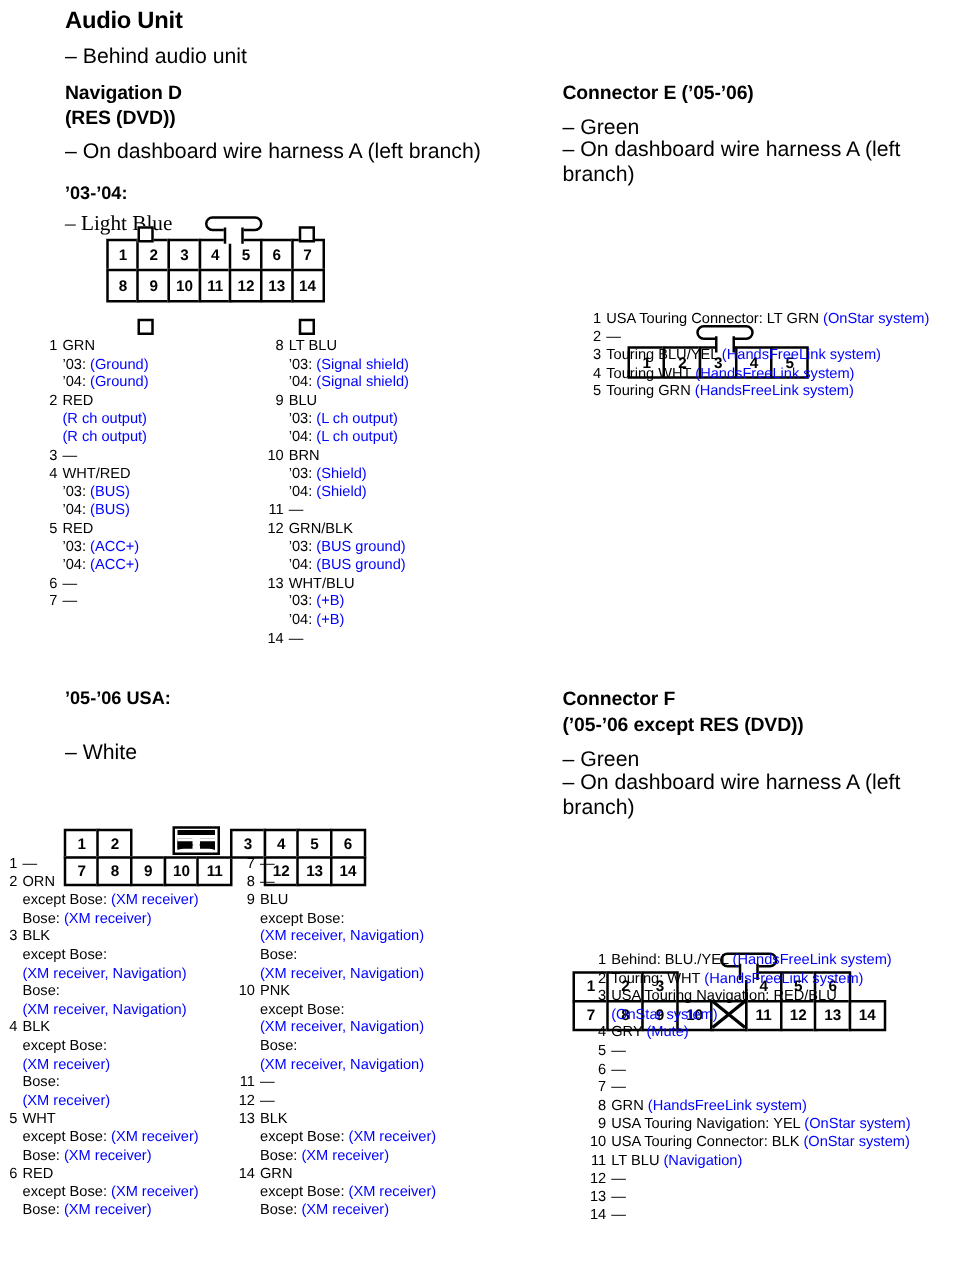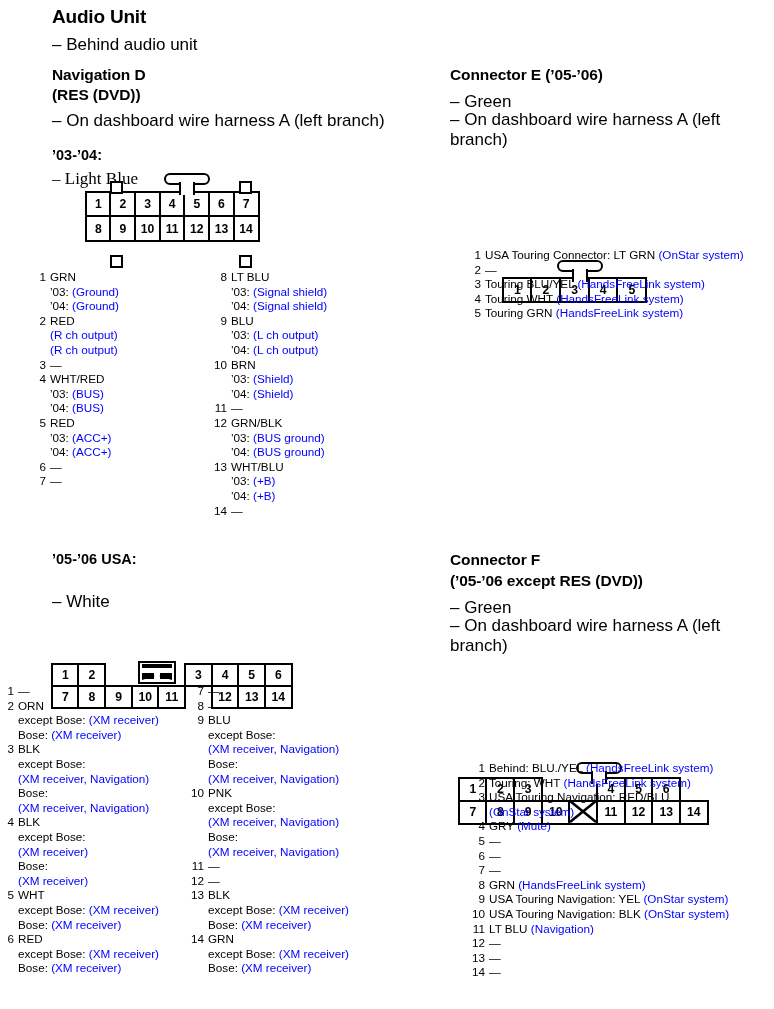--- a/index.html
+++ b/index.html
@@ -589,21 +589,21 @@
       </div>
       <div class="pinrow">
         <div class="pinnum" style="width: 18px;">9</div>
         <div class="pinbody">
           <div><span>USA Touring Navigation: YEL </span><span class="blue">(OnStar system)</span></div>
         </div>
       </div>
       <div class="pinrow">
         <div class="pinnum" style="width: 18px;">10</div>
         <div class="pinbody">
-          <div><span>USA Touring Navigation: BLK </span><span class="blue">(OnStar system)</span></div>
+          <div><span>USA Touring Connector: BLK </span><span class="blue">(OnStar system)</span></div>
         </div>
       </div>
       <div class="pinrow">
         <div class="pinnum" style="width: 18px;">11</div>
         <div class="pinbody">
           <div><span>LT BLU </span><span class="blue">(Navigation)</span></div>
         </div>
       </div>
       <div class="pinrow">
         <div class="pinnum" style="width: 18px;">12</div>

